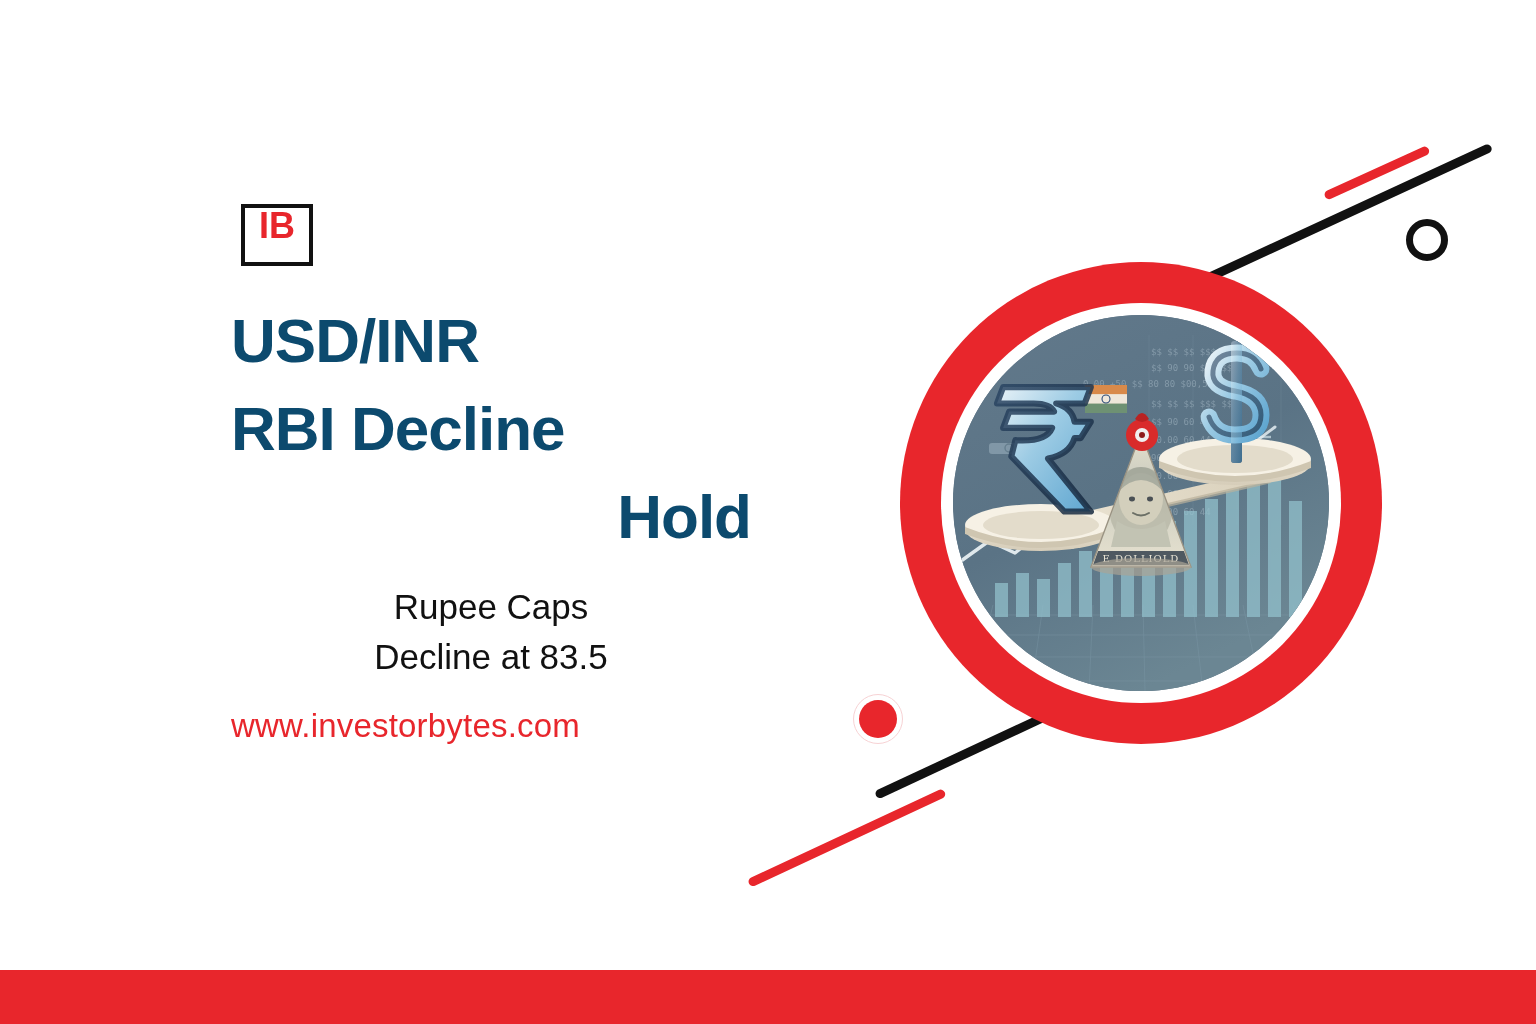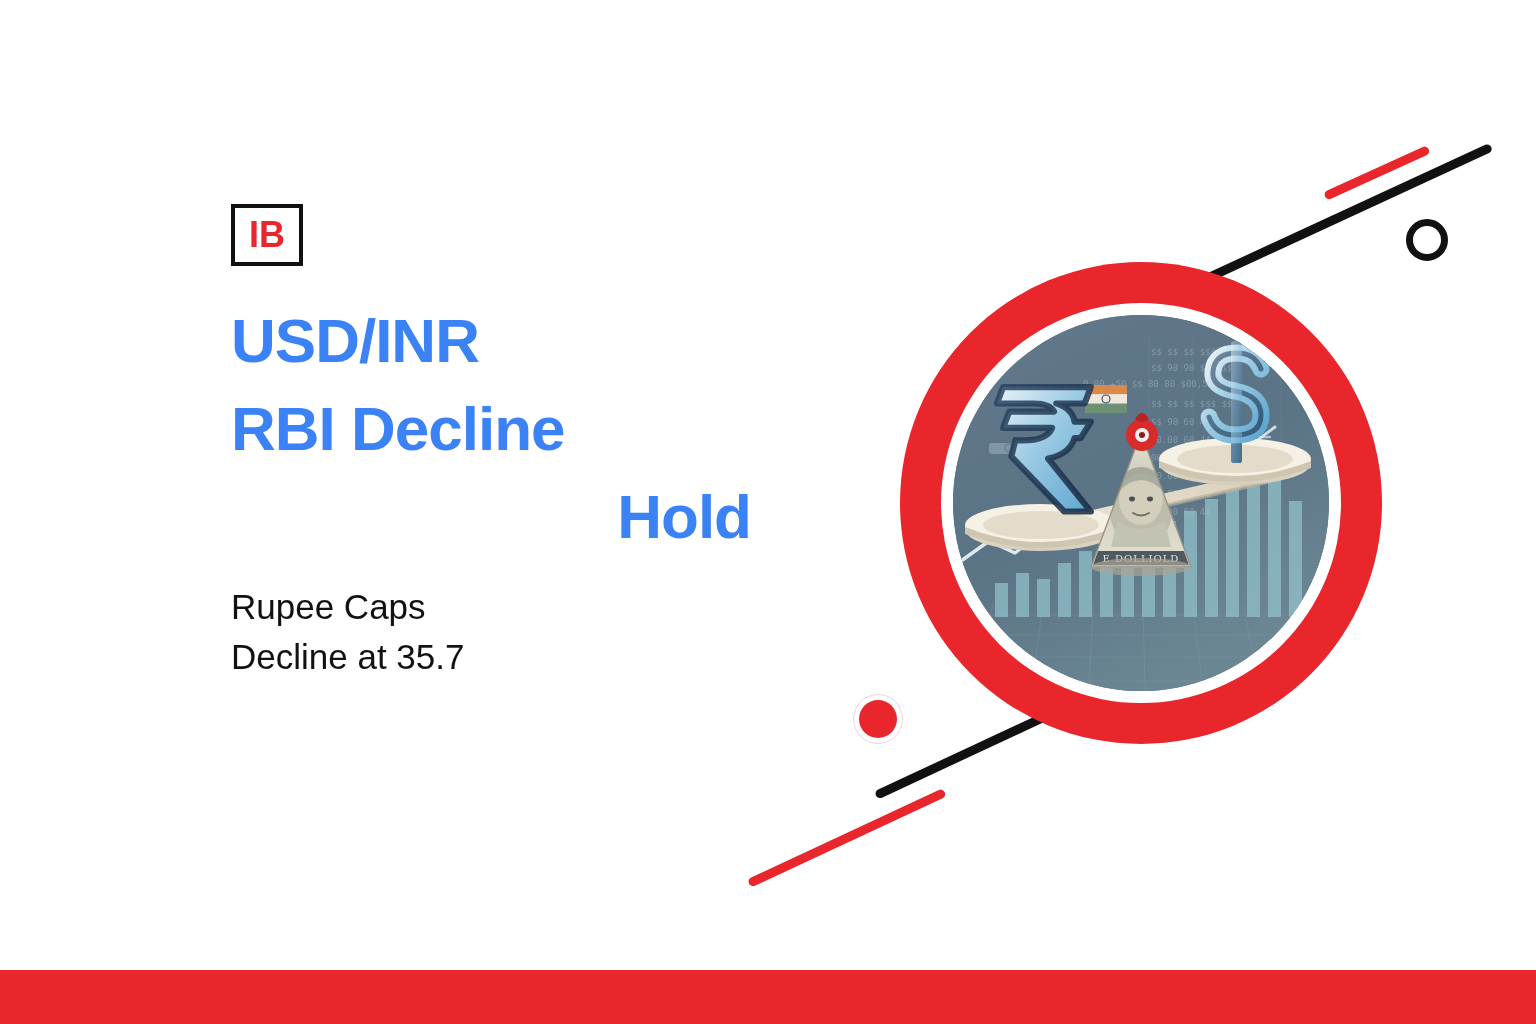--- a/index.html
+++ b/index.html
@@ -12,51 +12,53 @@
   }
 
   #canvas { position:absolute; inset:0; width:1536px; height:1024px; }
 
   
   .text-col { position:absolute; left:231px; top:204px; width:520px; }
 
   .logo-box {
     width:72px; height:62px;
     border:4px solid #111111;
-    display:flex; align-items:center; justify-content:center;
+    display:flex; justify-content:center;
     background:#ffffff;
+    margin-left:10px;
   }
   .logo-box .logo-text {
     color:#E8262C;
     font-size:36px;
     font-weight:600;
     letter-spacing:0px;
     line-height:1;
     font-family:"Liberation Sans", sans-serif;
   }
 
   .headline {
     margin-top:44px;
-    color:#3b82f6;
+    color:#0c4a6e;
     font-size:62px;
     font-weight:bold;
     line-height:1.0;
     letter-spacing:-1px;
     font-family:"Liberation Sans", sans-serif;
   }
   .headline .hl-line { display:block; margin-bottom:26px; }
   .headline .hl-line:last-child { margin-bottom:0;text-align:right; }
 
   .subhead {
     margin-top:34px;
     color:#111111;
     font-size:35px;
     font-weight:400;
     line-height:1.42;
     font-family:"Liberation Sans", sans-serif;
+    text-align:center;
   }
   .subhead .sh-line { display:block; }
 
   .site-url {
     margin-top:26px;
     color:#E8262C;
     font-size:33px;
     font-weight:400;
     letter-spacing:0.2px;
     font-family:"Liberation Sans", sans-serif;
@@ -161,23 +163,24 @@
     </div>
 
     <h1 class="headline">
       <span class="hl-line">USD/INR</span>
       <span class="hl-line">RBI Decline</span>
       <span class="hl-line">Hold</span>
     </h1>
 
     <h2 class="subhead">
       <span class="sh-line">Rupee Caps</span>
-      <span class="sh-line">Decline at 35.7</span>
+      <span class="sh-line">Decline at 83.5</span>
     </h2>
 
+    <div class="site-url">www.investorbytes.com</div>
   </div>
 
   <div class="decor line-seg black-line-tr"></div>
   <div class="decor line-seg red-line-tr"></div>
   <div class="decor ring-black"></div>
 
   <div class="decor line-seg black-line-bl"></div>
   <div class="decor line-seg red-line-bl"></div>
   <div class="decor dot-red-wrap">
     <div class="dot-red"></div>

